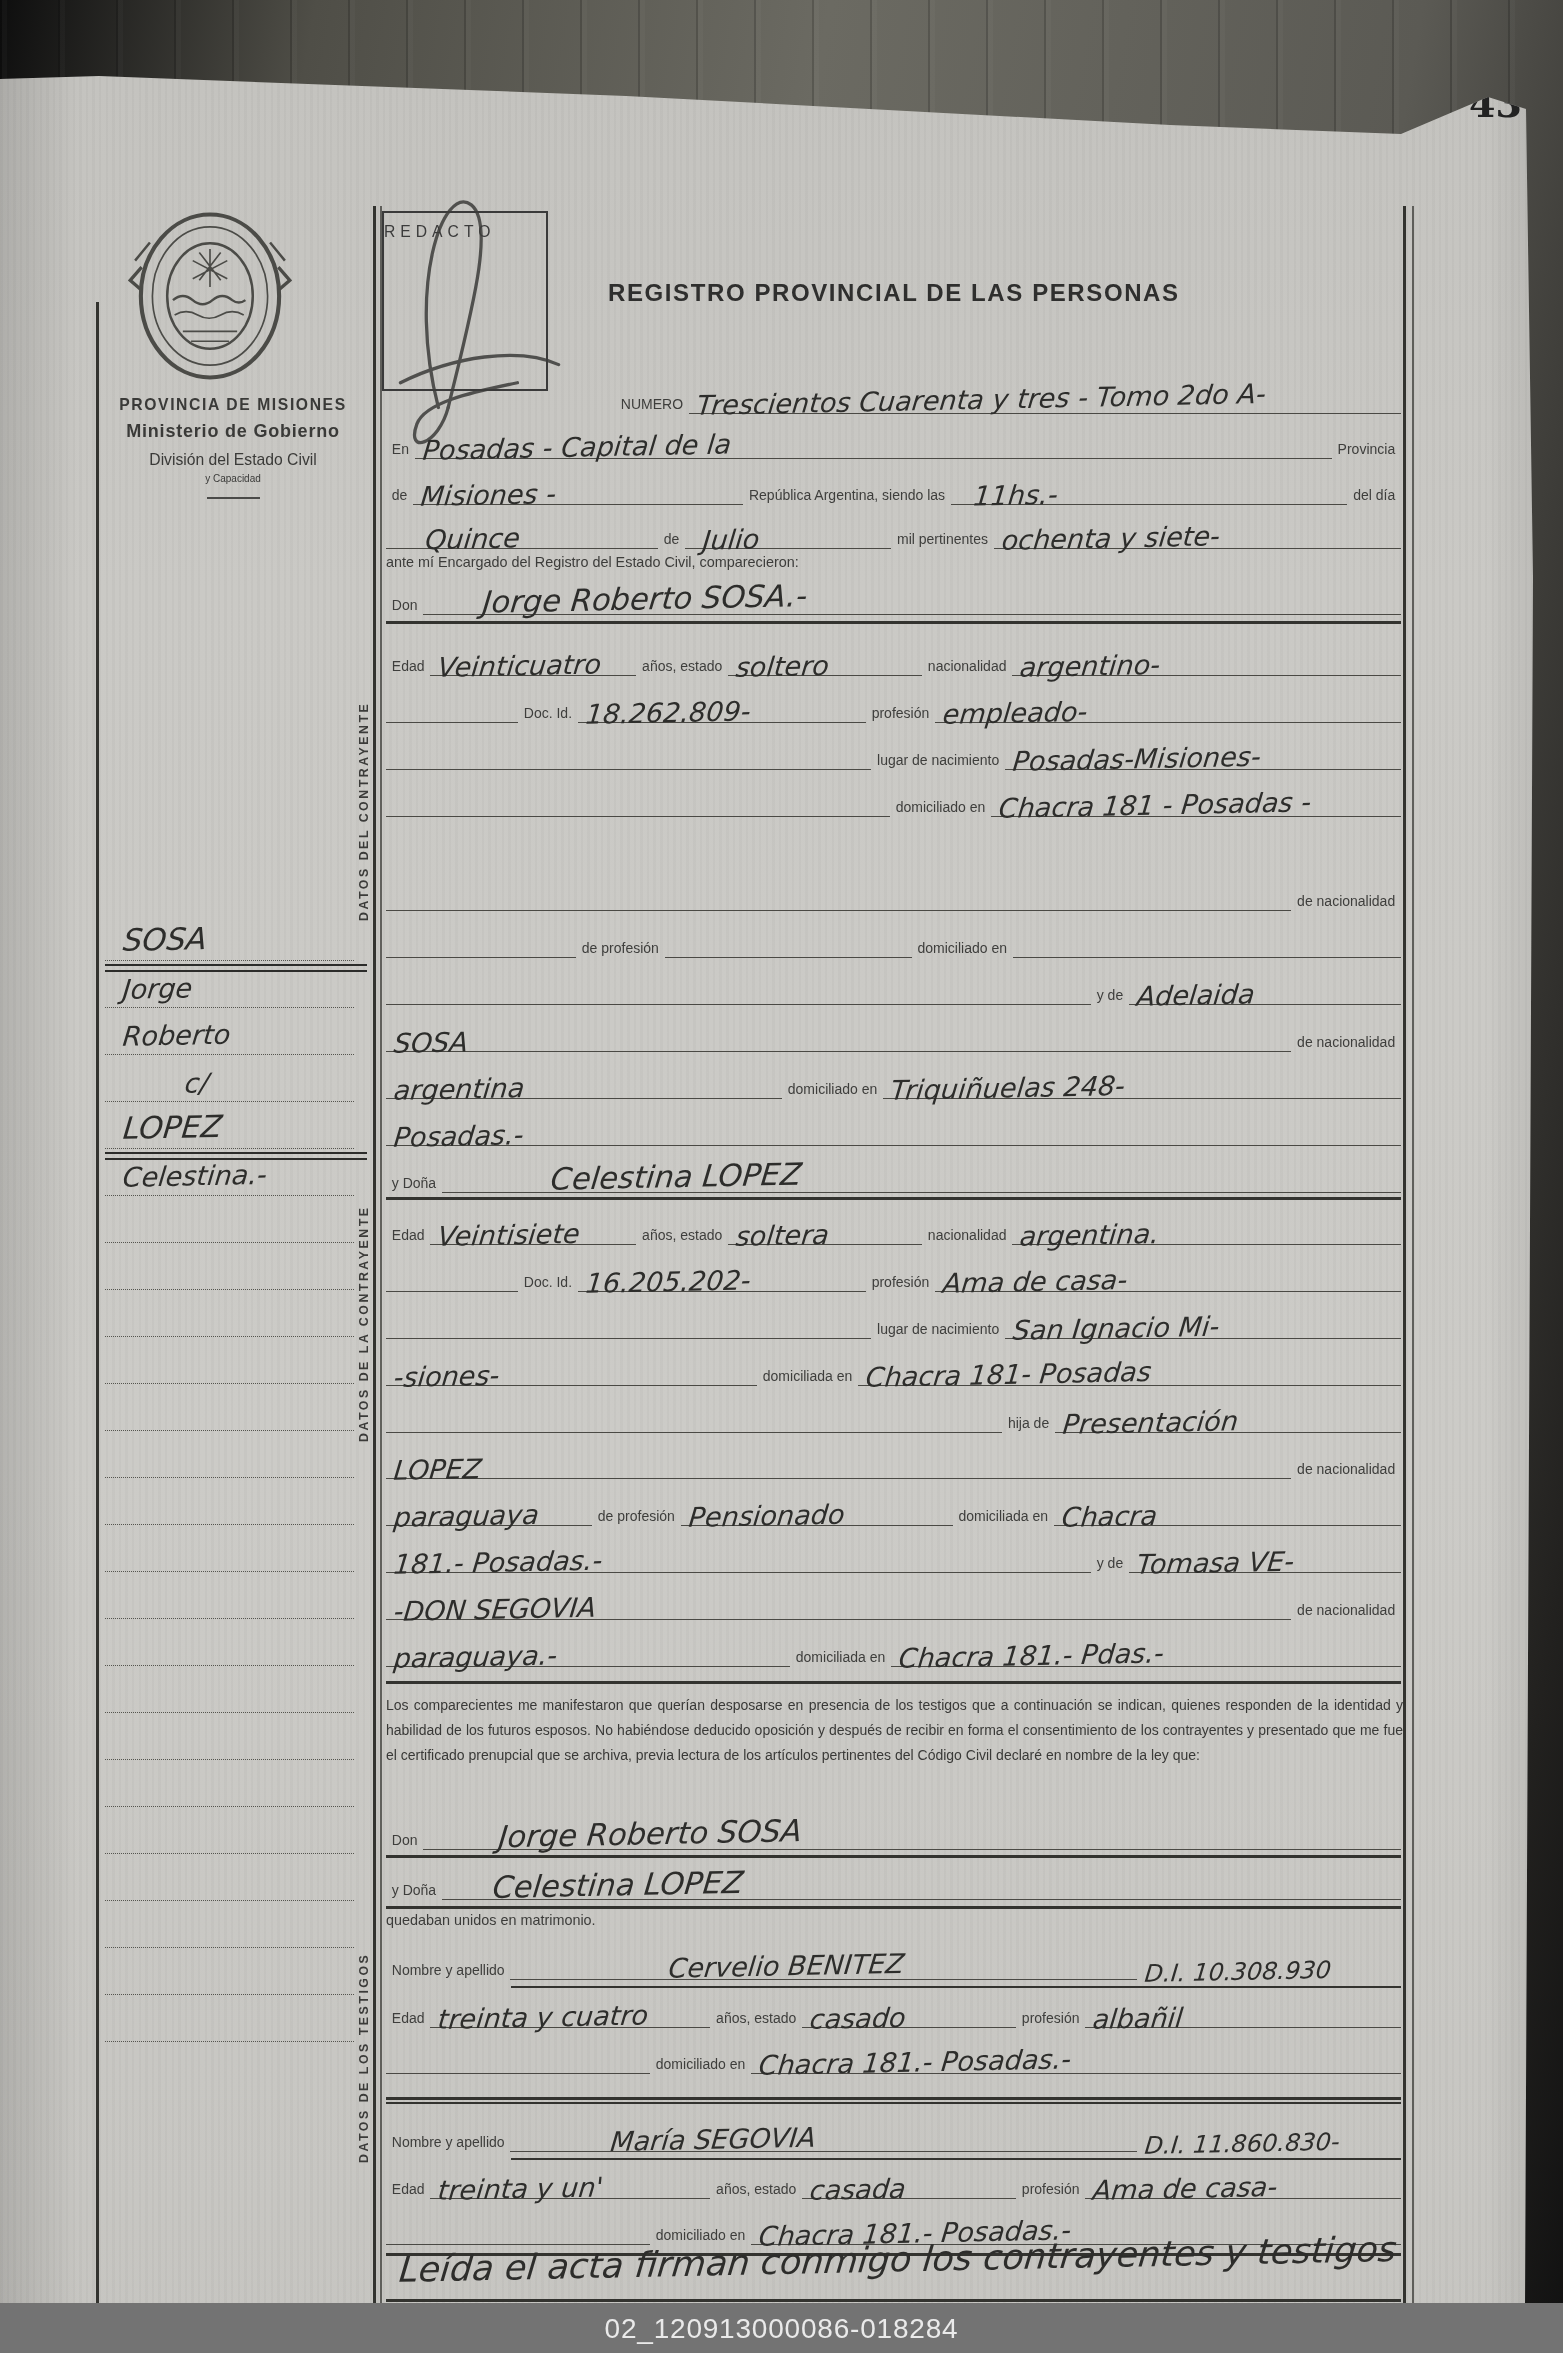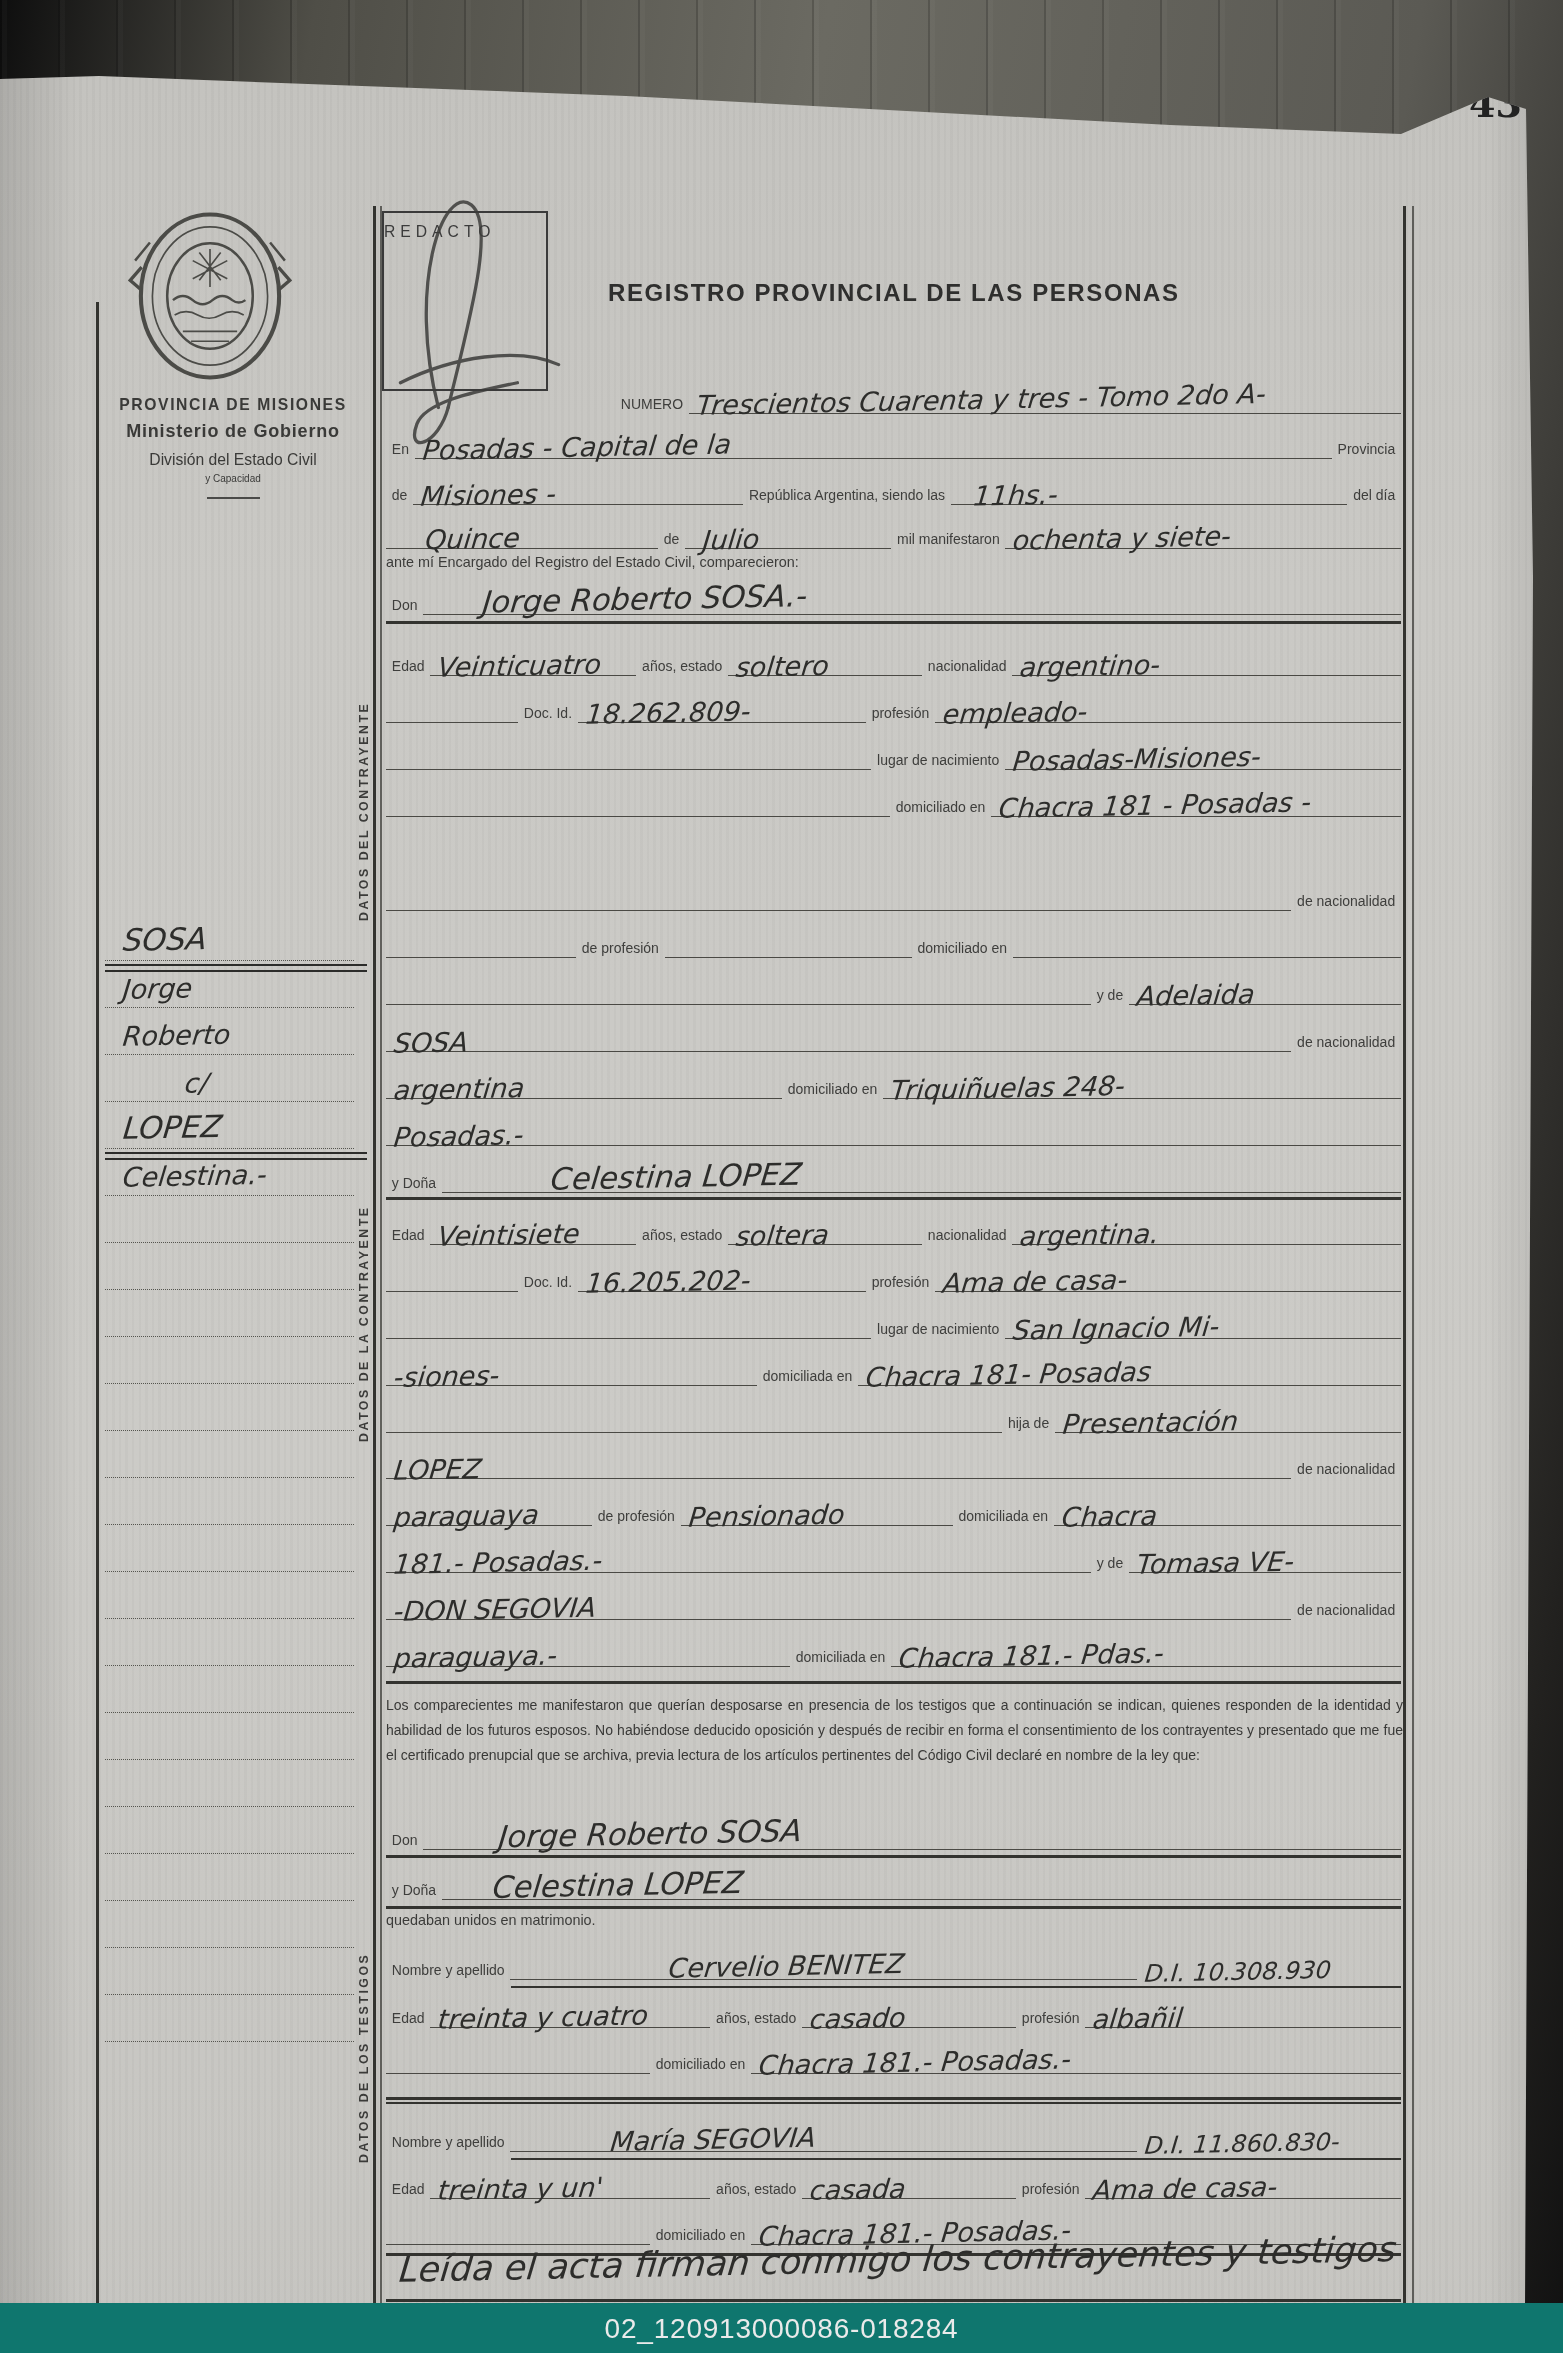--- a/index.html
+++ b/index.html
@@ -44,21 +44,21 @@
       font-size:27px;line-height:1;color:#2d2d2b;white-space:nowrap;
       transform:skewX(-7deg) rotate(-1.2deg);transform-origin:0 100%;padding:0 6.6px;}
   .hw-lg{font-size:30.5px;}
   .para{position:absolute;left:386px;width:1017px;font-size:14px;line-height:25px;text-align:justify;color:#393937;}
   .plain-label{position:absolute;font-size:14.4px;color:#3c3c3a;}
   .vlabel{position:absolute;left:357px;writing-mode:vertical-rl;transform:rotate(180deg);
       font-size:12.4px;font-weight:bold;letter-spacing:2.5px;color:#3b3b39;white-space:nowrap;}
   .mname{position:absolute;left:115px;}
   .closing{position:absolute;left:391px;top:2253px;font-size:35px;}
   
-  .footer{position:absolute;left:0;top:2303px;width:100%;height:51px;background:#0f766e;display:flex;align-items:center;justify-content:center;}
+  .footer{position:absolute;left:0;top:2303px;width:100%;height:51px;background:#737373;display:flex;align-items:center;justify-content:center;}
   .footer span{font-size:28px;color:#eaeaea;letter-spacing:0.8px;}
 </style>
 </head>
 <body>
 
 <div id="stage">
   <div class="backdrop"></div>
   <div class="streaks"></div>
 
   <div class="page">
@@ -164,21 +164,21 @@
       <span class="pl">de</span>
       <span class="val" style="width:330px;"><span class="hw">Misiones -</span></span>
       <span class="pl">República Argentina, siendo las</span>
       <span class="val fill"><span class="hw" style="padding-left:21.4px;">11hs.-</span></span>
       <span class="pl">del día</span>
     </div>
     <div class="frow" style="top:506px;">
       <span class="val" style="width:272px;"><span class="hw" style="padding-left:38px;">Quince</span></span>
       <span class="pl">de</span>
       <span class="val" style="width:206px;"><span class="hw" style="padding-left:16.5px;">Julio</span></span>
-      <span class="pl">mil manifestaron</span>
+      <span class="pl">mil pertinentes</span>
       <span class="val fill"><span class="hw">ochenta y siete-</span></span>
     </div>
     <div class="plain-label" style="left:386px;top:554px;">ante mí Encargado del Registro del Estado Civil, comparecieron:</div>
     <div class="frow" style="top:577px;height:38px;">
       <span class="pl">Don</span>
       <span class="val fill"><span class="hw hw-lg" style="padding-left:58px;">Jorge Roberto SOSA.-</span></span>
     </div>
     <div class="hline" style="left:386px;top:621px;width:1015px;height:3.3px;"></div>
 
     <div class="frow" style="top:633px;">

